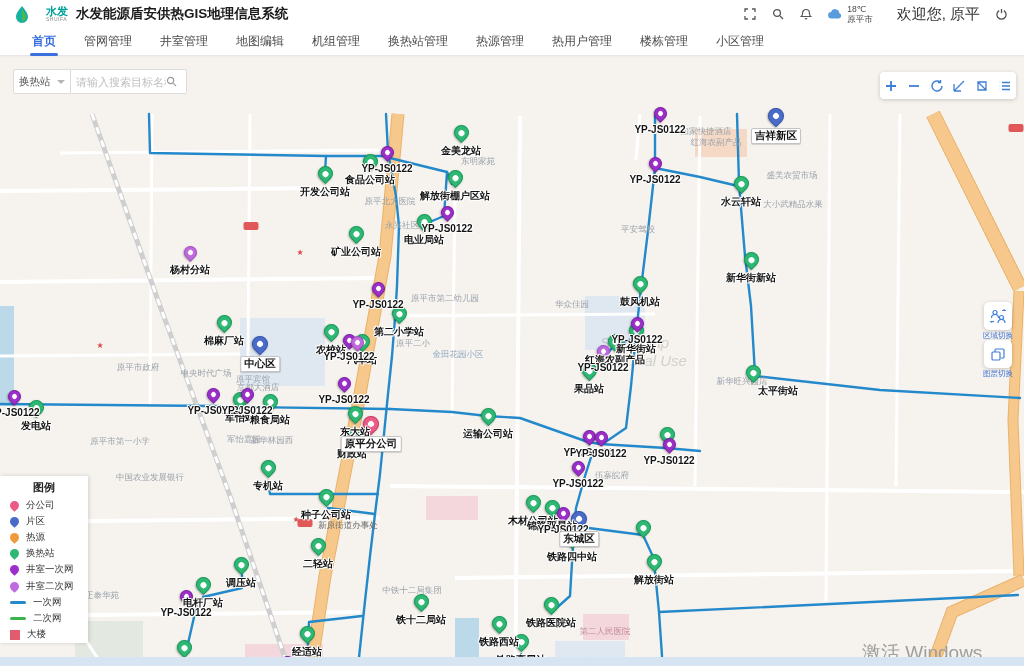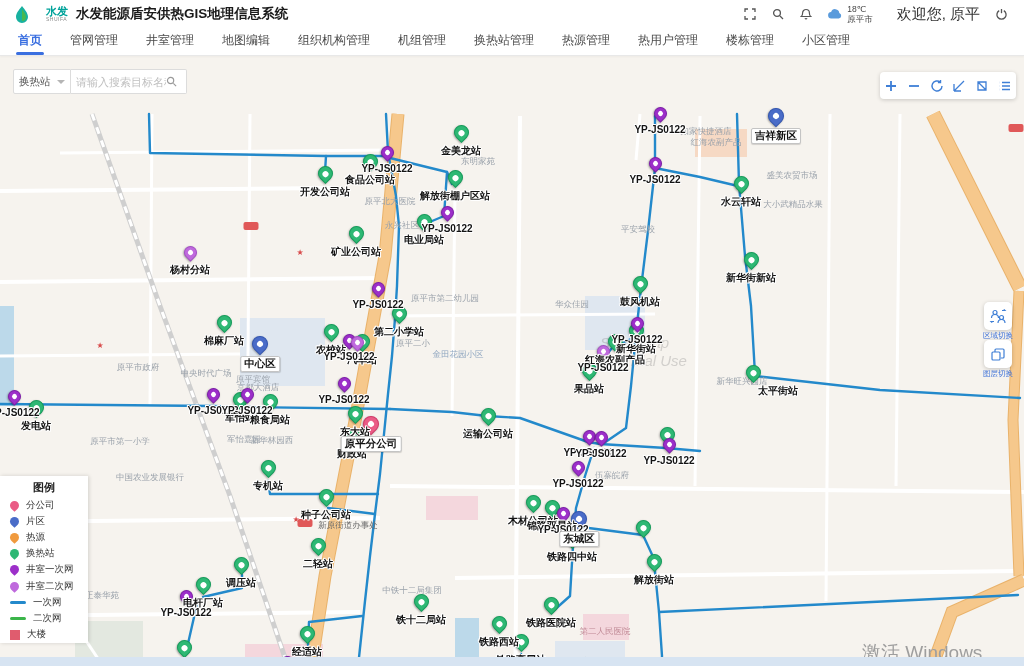--- a/index.html
+++ b/index.html
@@ -13,21 +13,21 @@
   .logo-cn { font-size:11px; font-weight:700; color:#00a29a; }
   .logo-en { font-size:5px; color:#8a8a8a; letter-spacing:.5px; }
   .app-title { margin-left:8px; font-size:13.5px; font-weight:700; color:#1a1a1a; }
   .hdr-right { margin-left:auto; display:flex; align-items:center; gap:14px; margin-right:16px; }
   .hicon { width:14px; height:14px; display:flex; align-items:center; justify-content:center; cursor:pointer; }
   .weather { display:flex; align-items:center; gap:4px; }
   .weather-txt { font-size:8.5px; color:#444; line-height:1.2; }
   .welcome { font-size:15px; color:#333; margin-left:10px; }
 
   
-  .nav { position:absolute; top:28px; left:0; width:1024px; height:28px; background:#fff; border-bottom:1px solid #e8e8e8; display:flex; align-items:flex-end; padding-left:4px; z-index:40; box-shadow:0 1px 2px rgba(0,0,0,.04); }
+  .nav { position:absolute; top:28px; left:0; width:1024px; height:28px; background:#fff; border-bottom:1px solid #e8e8e8; display:flex; align-items:center; padding-left:18px; z-index:40; box-shadow:0 1px 2px rgba(0,0,0,.04); }
   .tab { font-size:12px; color:#4a4a4a; padding:0 14px; height:28px; line-height:26px; cursor:pointer; position:relative; white-space:nowrap; }
   .tab.active { color:#3a6fe0; font-weight:700; }
   .tab.active::after { content:""; position:absolute; left:12px; right:12px; bottom:0; height:3px; background:#3a6fe0; border-radius:2px; }
 
   
   #map { position:absolute; top:56px; left:0; width:1024px; height:601px; background:#f6f3ee; overflow:hidden; }
   #map-svg { position:absolute; top:0; left:0; }
   .bg-label { position:absolute; font-size:8.5px; color:#9aa2ab; white-space:nowrap; transform:translateX(-50%); z-index:3; }
   .poi-star { position:absolute; color:#d84b4b; font-size:8px; z-index:3; transform:translate(-50%,-50%); }
   .badge { position:absolute; width:15px; height:8px; border-radius:2px; z-index:3; transform:translate(-50%,-50%); }
@@ -125,21 +125,20 @@
       </svg>
     </div>
   </div>
 </div>
 
 <div class="nav" id="nav-tabs">
       <div class="tab active">首页</div>
       <div class="tab">管网管理</div>
       <div class="tab">井室管理</div>
       <div class="tab">地图编辑</div>
-      <div class="tab">组织机构管理</div>
       <div class="tab">机组管理</div>
       <div class="tab">换热站管理</div>
       <div class="tab">热源管理</div>
       <div class="tab">热用户管理</div>
       <div class="tab">楼栋管理</div>
       <div class="tab">小区管理</div>
     </div>
 
 <div id="map">
   <svg id="map-svg" width="1024" height="601">

